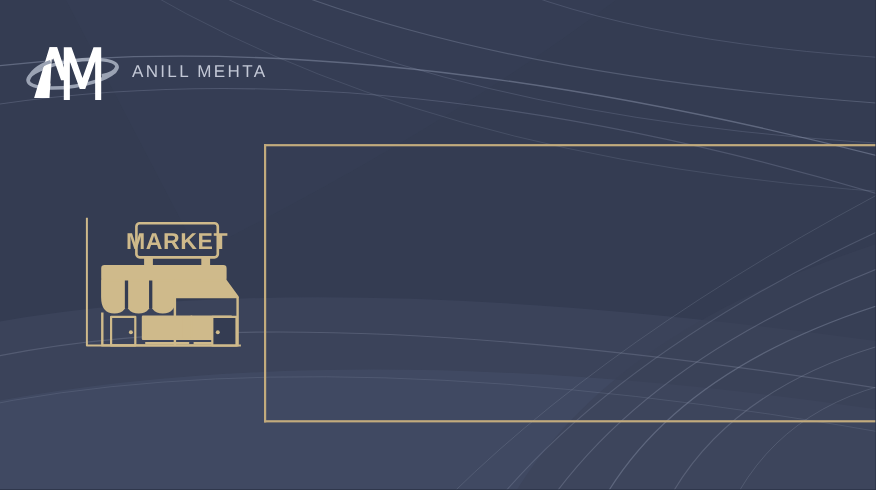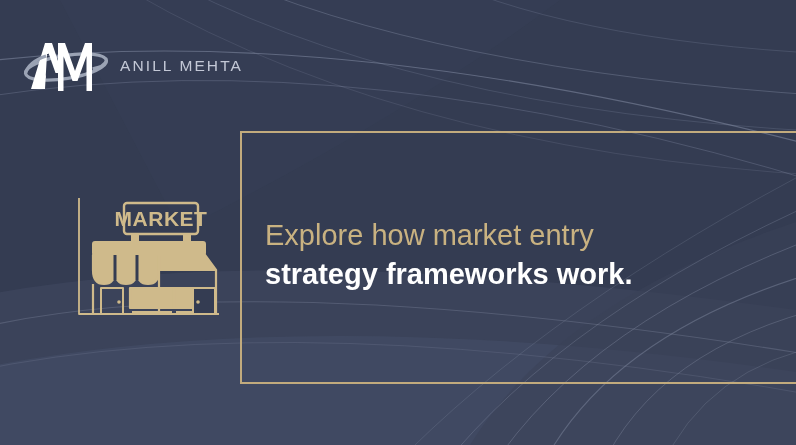--- a/index.html
+++ b/index.html
@@ -204,18 +204,14 @@
       <path d="M 102 120 L 134 120" stroke-width="2"></path>
 
       <rect x="120" y="96" width="20" height="26" stroke-width="2" stroke-opacity="0"></rect>
       <rect x="119" y="96" width="22" height="26" stroke-width="2" fill="#343c52"></rect>
       <circle cx="124" cy="110" r="1.8" fill="#cfba8b" stroke="none"></circle>
     </g>
 
     <text x="87" y="34" text-anchor="middle" font-family="Liberation Sans, sans-serif" font-size="21" font-weight="700" letter-spacing="0.5" fill="#cfba8b">MARKET</text>
   </svg>
 
-  <div id="headline">
-    <div id="headline-line-1">Explore how market entry</div>
-    <div id="headline-line-2">strategy frameworks work.</div>
-  </div>
 
 </div>
 
 </body></html>

